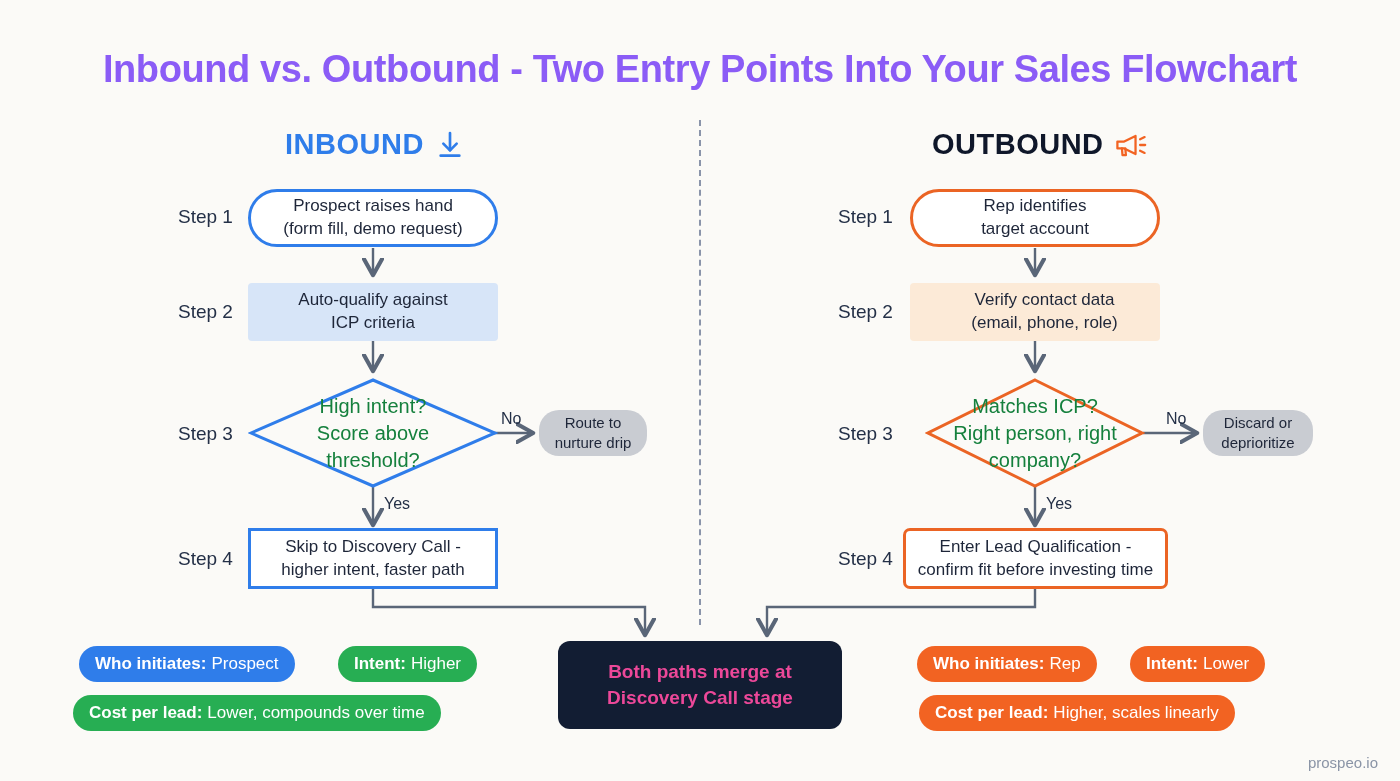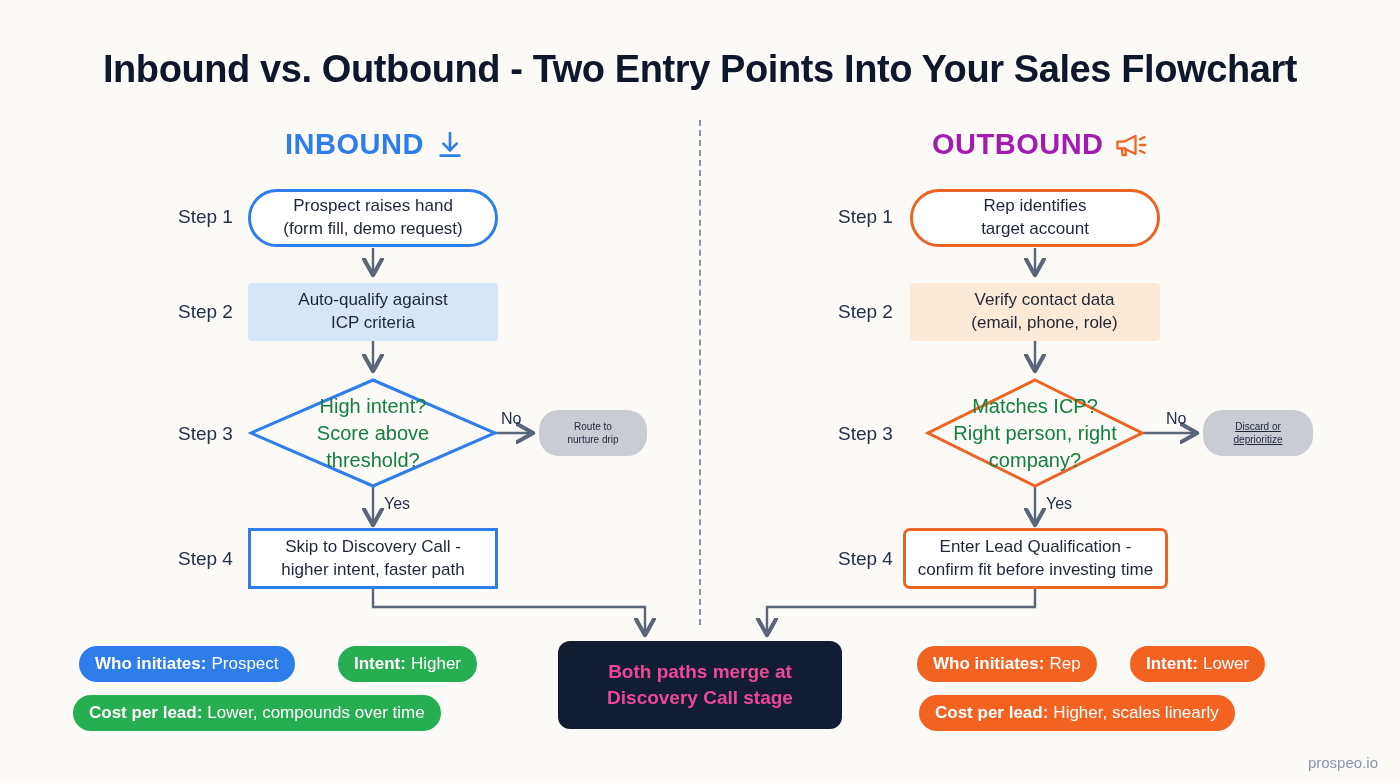--- a/index.html
+++ b/index.html
@@ -23,35 +23,35 @@
   
   .title {
     position: absolute;
     left: 0;
     top: 48px;
     width: 1400px;
     text-align: center;
     font-size: 38px;
     font-weight: bold;
     letter-spacing: -0.4px;
-    color: #0f172a;
+    color: #8b5cf6;
   }
 
   
   .col-head {
     position: absolute;
     display: flex;
     align-items: center;
     gap: 10px;
     font-size: 29px;
     font-weight: bold;
     letter-spacing: 0.5px;
   }
   .col-head.inbound { left: 285px; top: 128px; color: #2F7DEA; justify-content: flex-end; }
-  .col-head.outbound { left: 932px; top: 128px; color: #a21caf; }
+  .col-head.outbound { left: 932px; top: 128px; color: #0f172a; }
   .col-head svg { display: block; }
 
   
   .divider {
     position: absolute;
     left: 699px;
     top: 120px;
     width: 0;
     height: 505px;
     border-left: 2px dashed #8A94AA;
@@ -104,21 +104,21 @@
   }
   .node.rect-orange {
     background: #FFFFFF;
     border: 3px solid #EB6424;
     border-radius: 7px;
   }
 
   .node.gray {
     background: #C9CCD2;
     border-radius: 20px;
-    font-size: 10px;
+    font-size: 15px;
   }
 
   .node.dark {
     background: #121D33;
     border-radius: 12px;
     color: #ec4899;
     font-weight: bold;
     font-size: 19px;
     line-height: 1.35;
   }
@@ -321,21 +321,21 @@
         <span>Matches ICP?</span><br>
         <span>Right person, right</span><br>
         <span>company?</span>
       </span>
     </div>
   </div>
 
   <div class="edge-label" style="left:1166px; top:410px;">No</div>
   <div class="edge-label" style="left:1046px; top:495px;">Yes</div>
 
-  <div class="node gray" style="left:1203px; top:410px; width:110px; height:46px;text-decoration:underline;">
+  <div class="node gray" style="left:1203px; top:410px; width:110px; height:46px;">
     <span>
       <span>Discard or</span><br>
       <span>deprioritize</span>
     </span>
   </div>
 
   <div class="step-label" style="left:838px; top:548px;">Step 4</div>
   <div class="node rect-orange" style="left:903px; top:528px; width:265px; height:61px;">
     <span>
       <span>Enter Lead Qualification -</span><br>

